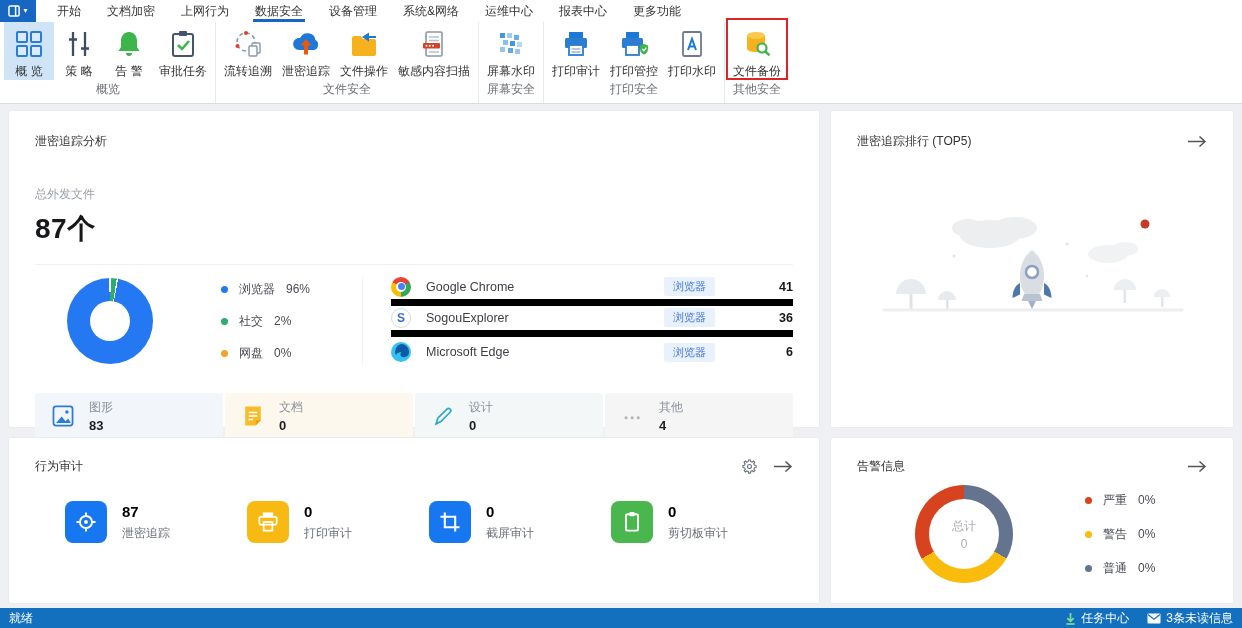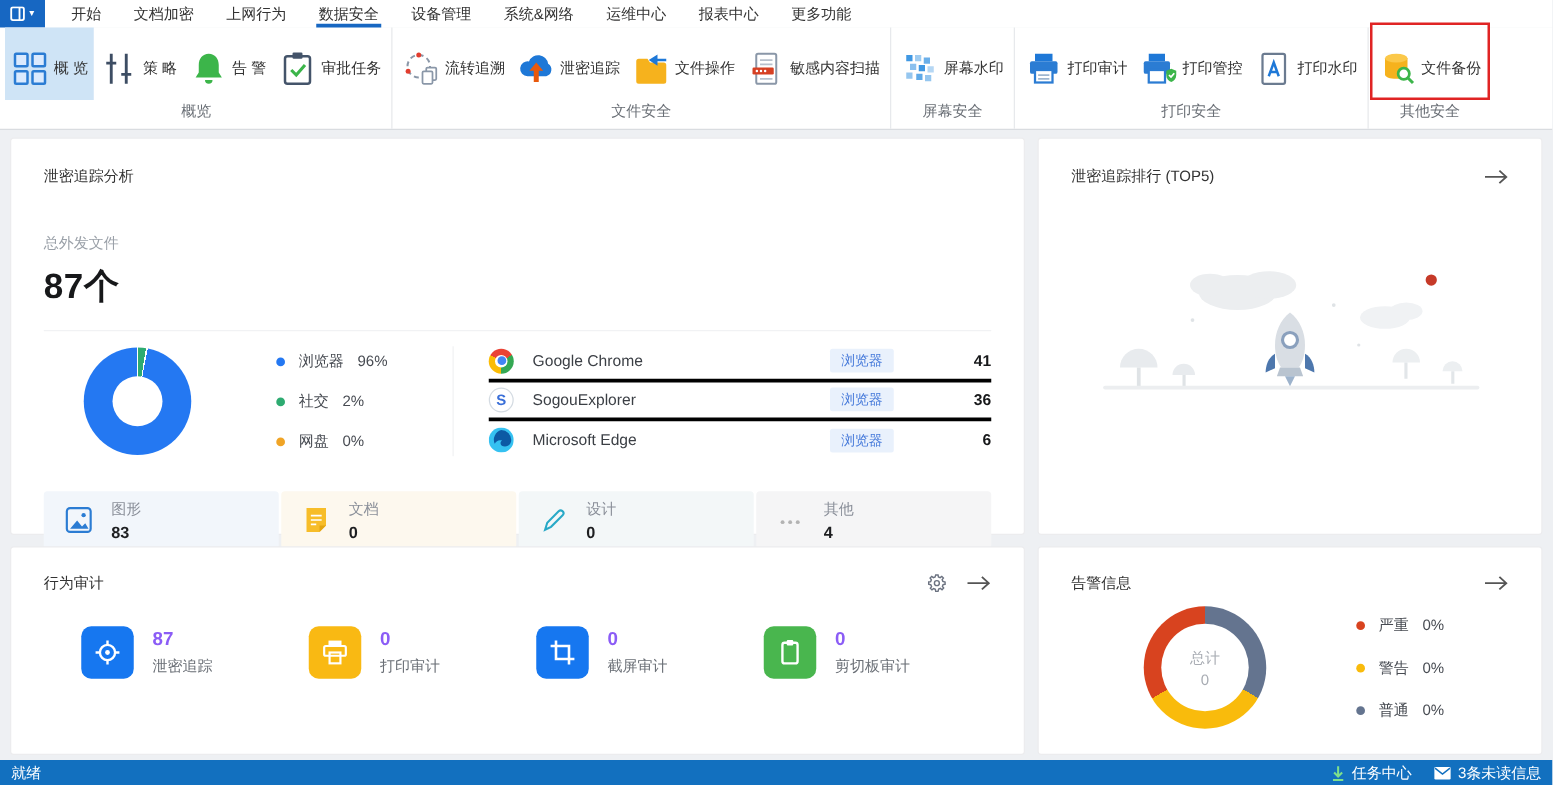--- a/index.html
+++ b/index.html
@@ -11,21 +11,21 @@
   .appbtn { width:36px; background:#1767c2; display:flex; align-items:center; justify-content:center; gap:2px; cursor:pointer; }
   .appbtn .caret { color:#fff; font-size:8px; line-height:1; }
   .menu-item { padding:0 13px; font-size:12px; color:#333; display:flex; align-items:center; position:relative; cursor:pointer; }
   .menu-item.active::after { content:""; position:absolute; left:11px; right:11px; bottom:0; height:3px; background:#1767c2; }
 
   
   .ribbon { height:82px; background:#fff; border-bottom:1px solid #d9dce0; display:flex; padding-left:1px; }
   .rgroup { display:flex; flex-direction:column; border-right:1px solid #e7e9ec; }
   .rgroup:last-child { border-right:none; }
   .ritems { display:flex; flex:1; align-items:stretch; padding:0 3px; }
-  .ritem { min-width:50px; display:flex; align-items:center; justify-content:flex-start;
+  .ritem { min-width:50px; display:flex; flex-direction:column; align-items:center; justify-content:flex-start;
            padding:7px 5px 0; gap:4px; font-size:12px; color:#333; position:relative; cursor:pointer; white-space:nowrap; }
   .ritem.selected { background:#cfe4f6; }
   .ricon { width:30px; height:30px; flex:none; }
   .rlabel { font-size:12px; color:#6a6f76; text-align:center; padding:1px 0 5px; }
   .hlbox { position:absolute; top:-4px; left:-2px; right:-2px; bottom:0; border:2px solid #e02424; pointer-events:none; }
 
   
   .content { position:absolute; top:105px; left:0; right:0; bottom:20px; padding:5px 8px 6px; display:flex; flex-direction:column; gap:9px; }
   .crow { display:flex; gap:10px; }
   .crow1 { height:318px; } .crow2 { flex:1; }
@@ -43,21 +43,21 @@
   .divider { height:1px; background:#f1f2f4; margin-top:16px; }
   .chartrow { display:flex; align-items:center; height:112px; }
   .donut1 { width:86px; height:86px; border-radius:50%; margin-left:32px; position:relative; flex:none;
     background:conic-gradient(#fff 0 1deg,#2eab71 1deg 9deg,#fff 9deg 11deg,#2478f2 11deg 359deg,#fff 359deg 360deg); }
   .donut1::after { content:""; position:absolute; inset:23px; background:#fff; border-radius:50%; }
   .legend { margin-left:68px; display:flex; flex-direction:column; gap:15px; flex:none; }
   .leg-item { display:flex; align-items:center; gap:11px; font-size:12px; color:#474b52; }
   .leg-dot { width:7px; height:7px; border-radius:50%; flex:none; }
   .vdiv { width:1px; background:#f1f2f4; height:88px; margin-left:52px; flex:none; }
   .applist { flex:1; margin-left:28px; }
-  .app-row { display:flex; align-items:center; height:31px; border-bottom:3px solid #000000; font-size:12.5px; color:#3b3f45; }
+  .app-row { display:flex; align-items:center; height:31px; border-bottom:7px solid #000000; font-size:12.5px; color:#3b3f45; }
   .app-row:last-child { border-bottom:none; }
   .app-ic { width:20px; height:20px; margin-right:15px; flex:none; position:relative; border-radius:50%; }
   .ic-chrome { background:conic-gradient(from 60deg,#34a853 0 120deg,#fbbc05 120deg 240deg,#ea4335 240deg 360deg); }
   .ic-chrome::before { content:""; position:absolute; inset:5px; background:#fff; border-radius:50%; }
   .ic-chrome::after  { content:""; position:absolute; inset:6.5px; background:#4285f4; border-radius:50%; }
   .ic-sogou { background:#fff; border:1px solid #d4dbe2; color:#3a6fd8; font-weight:700; font-size:12px; display:flex; align-items:center; justify-content:center; }
   .badge { margin-left:auto; background:#e9f1fc; color:#4579da; font-size:11px; padding:2px 9px; border-radius:2px; }
   .app-val { width:78px; text-align:right; font-weight:700; color:#17181a; font-size:12.5px; }
   .cards { display:flex; gap:2px; margin-top:16px; }
   .card { flex:1; height:46px; display:flex; align-items:center; padding:0 15px; border-radius:3px; gap:13px; }
@@ -68,21 +68,21 @@
   
   .p2 { padding:22px 26px; }
   .empty { display:flex; justify-content:center; margin-top:48px; }
 
   
   .p3 { padding:20px 26px; }
   .stats { display:flex; margin-top:26px; padding-left:30px; }
   .stat { width:201px; display:flex; gap:15px; align-items:center; }
   .tile { width:42px; height:42px; border-radius:8px; display:flex; align-items:center; justify-content:center; flex:none; }
   .t-blue { background:#1677f0; } .t-yellow { background:#f9b913; } .t-green { background:#49b64e; }
-  .stat-val { font-size:15px; font-weight:700; color:#8b5cf6; }
+  .stat-val { font-size:15px; font-weight:700; color:#000000; }
   .stat-label { font-size:12px; color:#6a6f76; margin-top:5px; }
 
   
   .p4 { padding:20px 26px; }
   .alert-body { display:flex; align-items:center; margin-top:10px; }
   .donut2 { width:98px; height:98px; border-radius:50%; margin-left:58px; position:relative; flex:none;
     background:conic-gradient(#64748f 0 33.3%,#f9bb0c 33.3% 66.6%,#d8431f 66.6% 100%); }
   .d2c { position:absolute; inset:14px; background:#fff; border-radius:50%; display:flex; flex-direction:column;
          align-items:center; justify-content:center; gap:2px; color:#a8acb3; font-size:12px; }
   .alegend { margin-left:72px; display:flex; flex-direction:column; gap:17px; }

